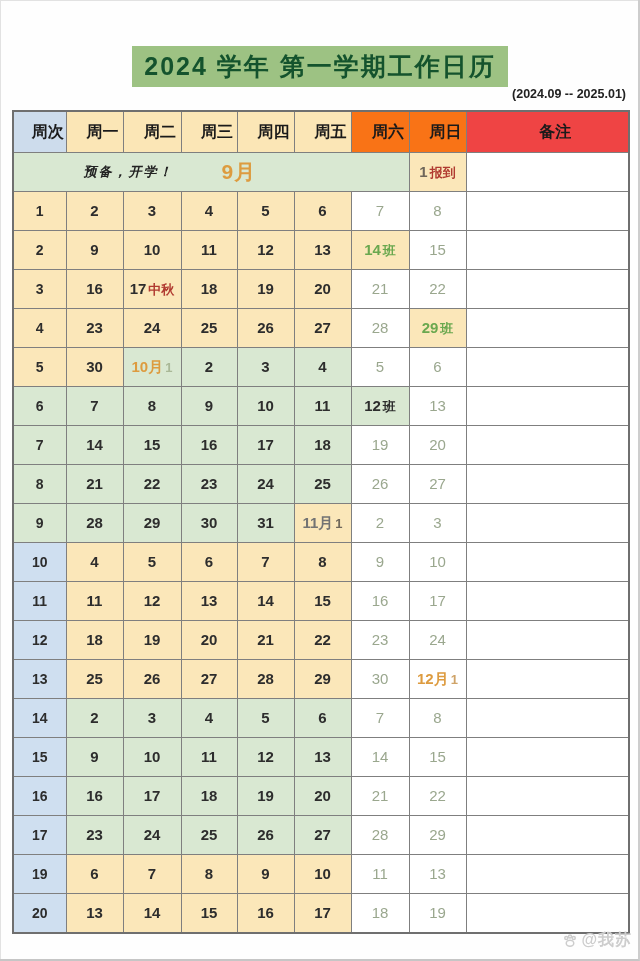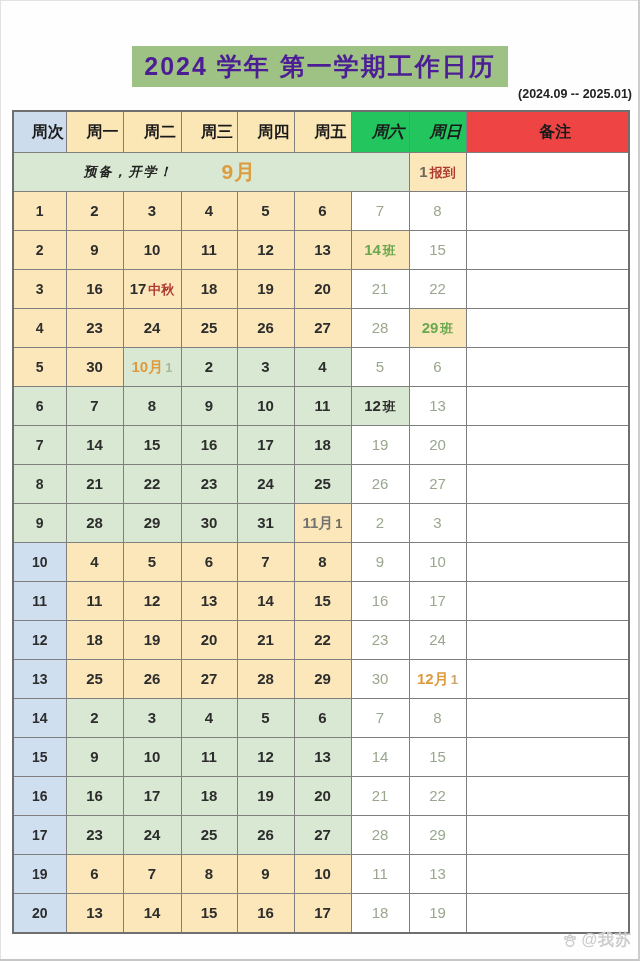--- a/index.html
+++ b/index.html
@@ -5,38 +5,38 @@
   html,body{margin:0;padding:0;}
   body{
     width:640px;height:961px;background:#fefefe;position:relative;
     font-family:"Liberation Sans","DejaVu Sans",sans-serif;
     box-shadow:inset 0 0 0 1px #e2e2e2;
   }
   .edge-shade{position:absolute;right:0;bottom:0;width:100%;height:100%;
     border-right:2px solid #cdcdcd;border-bottom:2px solid #c6c6c6;pointer-events:none;}
   .title-wrap{position:absolute;top:46px;left:0;width:100%;text-align:center;}
   .title{
-    display:inline-block;background:#9dc283;color:#4c1d95;
+    display:inline-block;background:#9dc283;color:#14532d;
     font-size:25px;font-weight:bold;letter-spacing:2px;padding:4px 12px;
   }
-  .subtitle{position:absolute;top:87px;right:8px;font-size:12.5px;font-weight:600;color:#222;}
+  .subtitle{position:absolute;top:87px;right:14px;font-size:12.5px;font-weight:600;color:#222;}
   table.cal{
     position:absolute;left:12px;top:110px;width:616px;
     border-collapse:collapse;table-layout:fixed;
     border:2px solid #6f6f6f;
   }
   .cal th,.cal td{
     border:1px solid #7f7f7f;text-align:center;vertical-align:middle;
     padding:0;height:38px;overflow:hidden;white-space:nowrap;
   }
   .cal thead th{height:40px;font-size:16px;font-weight:bold;color:#1a1a1a;padding-left:16px;}
   
   .hd-wk{background:#cddcec;}
   .hd-day{background:#fbe6b6;}
-  .hd-sat,.hd-sun{background:#22c55e;color:#3d6e2b;font-style:italic;}
+  .hd-sat,.hd-sun{background:#f97316;color:#3d6e2b;}
   .hd-note{background:#ef4444;}
   
   .bg-y{background:#fbe7b9;}
   .bg-g{background:#d9e8d2;}
   .bg-w{background:#ffffff;}
   .bg-b{background:#cfdff0;}
   
   .c-k{color:#2d2d2d;font-weight:700;}
   .c-w{color:#9aa78e;font-weight:400;}
   .c-g{color:#6aa84f;font-weight:700;}

